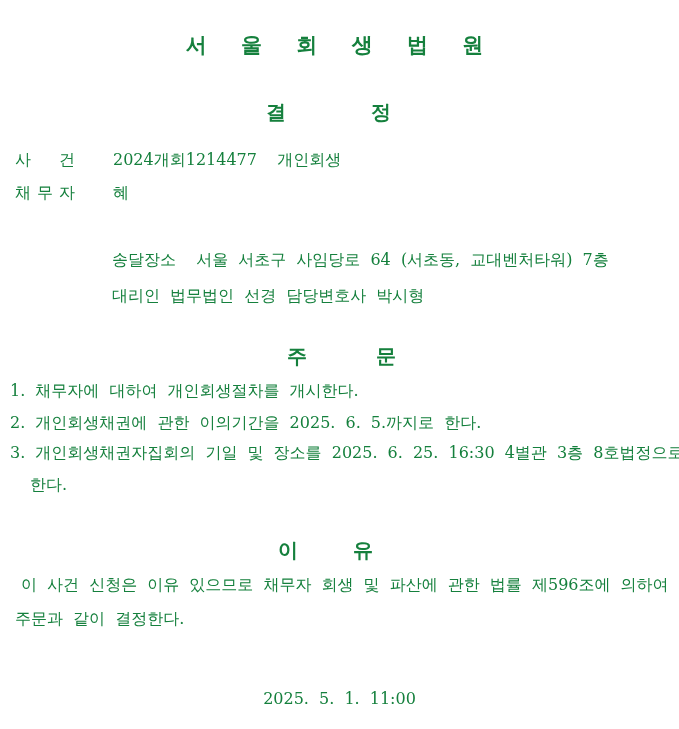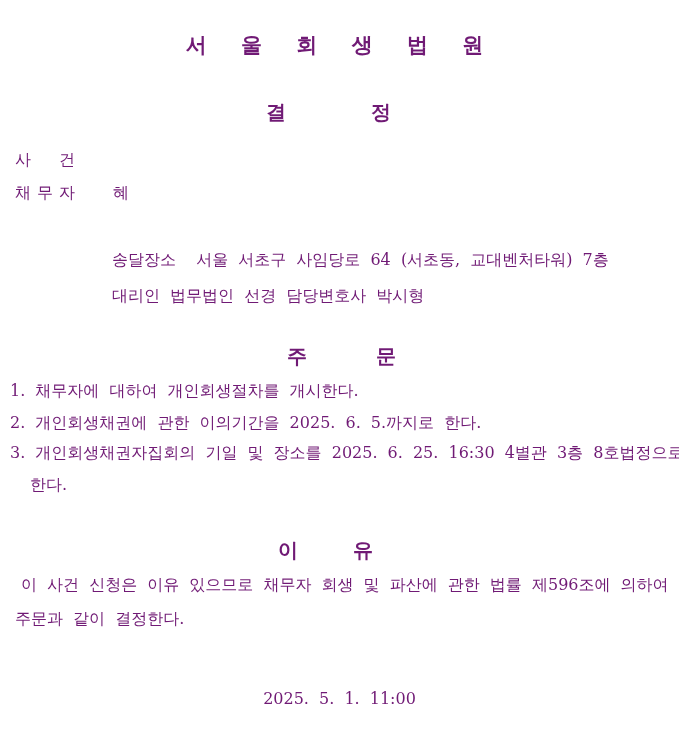--- a/index.html
+++ b/index.html
@@ -5,21 +5,21 @@
   html, body {
     margin: 0;
     padding: 0;
     background: #ffffff;
   }
   .doc {
     position: relative;
     width: 679px;
     height: 729px;
     background: #ffffff;
-    color: #701a75;
+    color: #15803d;
     font-family: "DejaVu Serif", "Liberation Serif", serif;
     font-size: 16px;
     overflow: hidden;
   }
   .line {
     position: absolute;
     left: 0;
     width: 679px;
     line-height: 1.18;
     white-space: pre;
@@ -78,20 +78,21 @@
 <body>
 
 <div class="doc">
 
   <div class="line centered court-title">서 울 회 생 법 원</div>
 
   <div class="line centered heading decision-heading">결 정</div>
 
   <div class="row case-row">
     <span class="label">사 건</span>
+    <span class="value">2024개회1214477  개인회생</span>
   </div>
 
   <div class="row debtor-row">
     <span class="label">채 무 자</span>
     <span class="value">혜</span>
   </div>
 
   <div class="line addr1">송달장소  서울 서초구 사임당로 64 (서초동, 교대벤처타워) 7층</div>
 
   <div class="line addr2">대리인 법무법인 선경 담당변호사 박시형</div>

